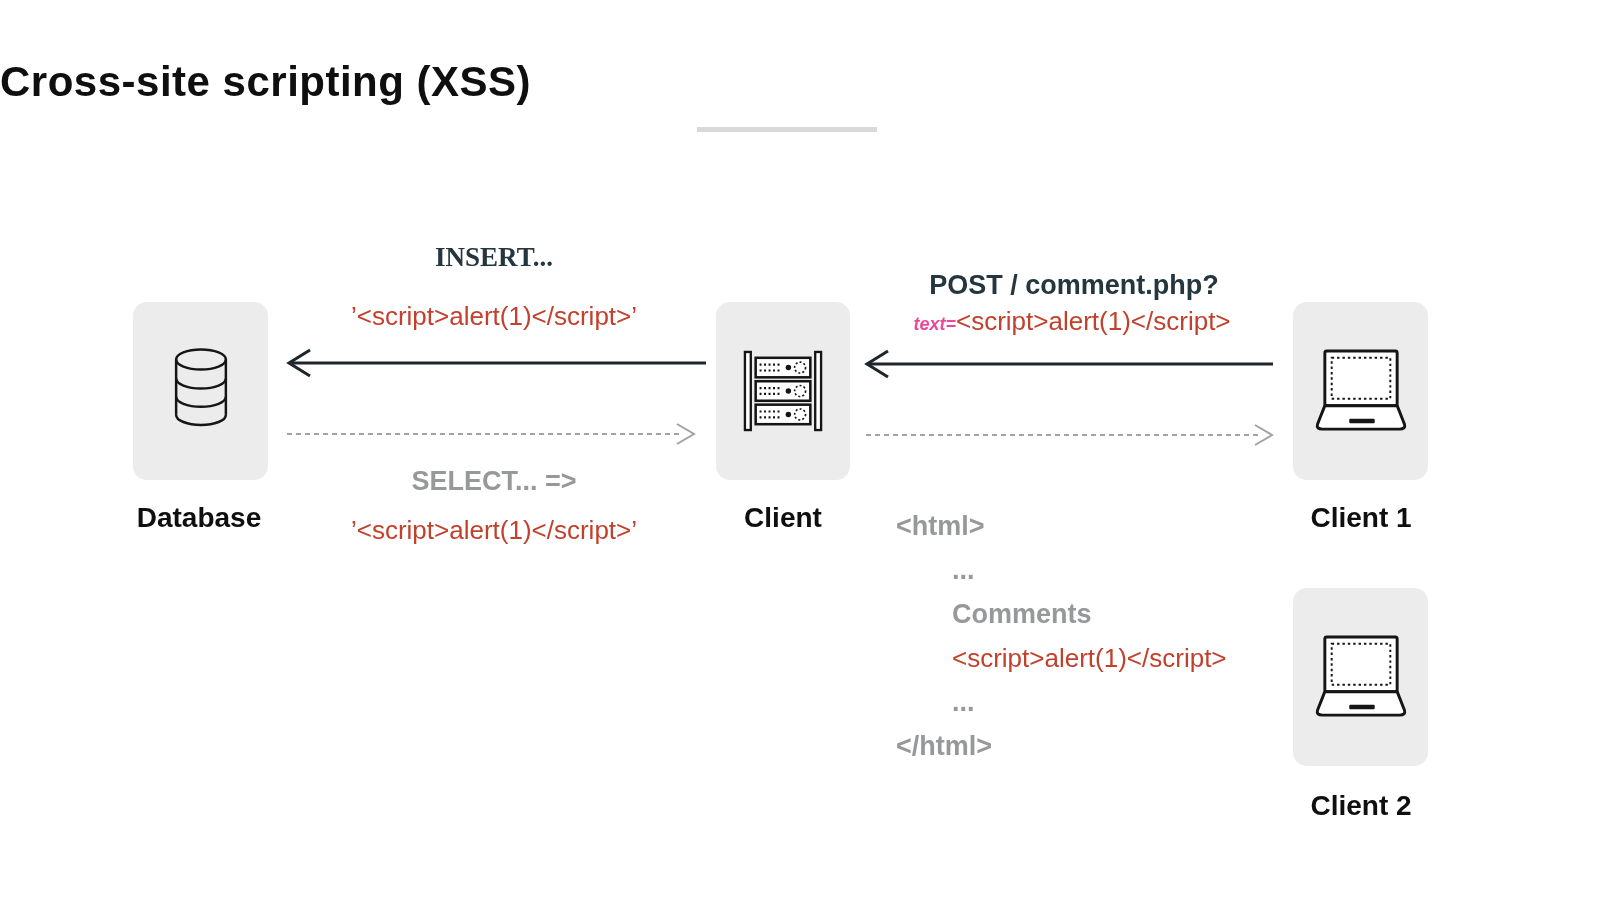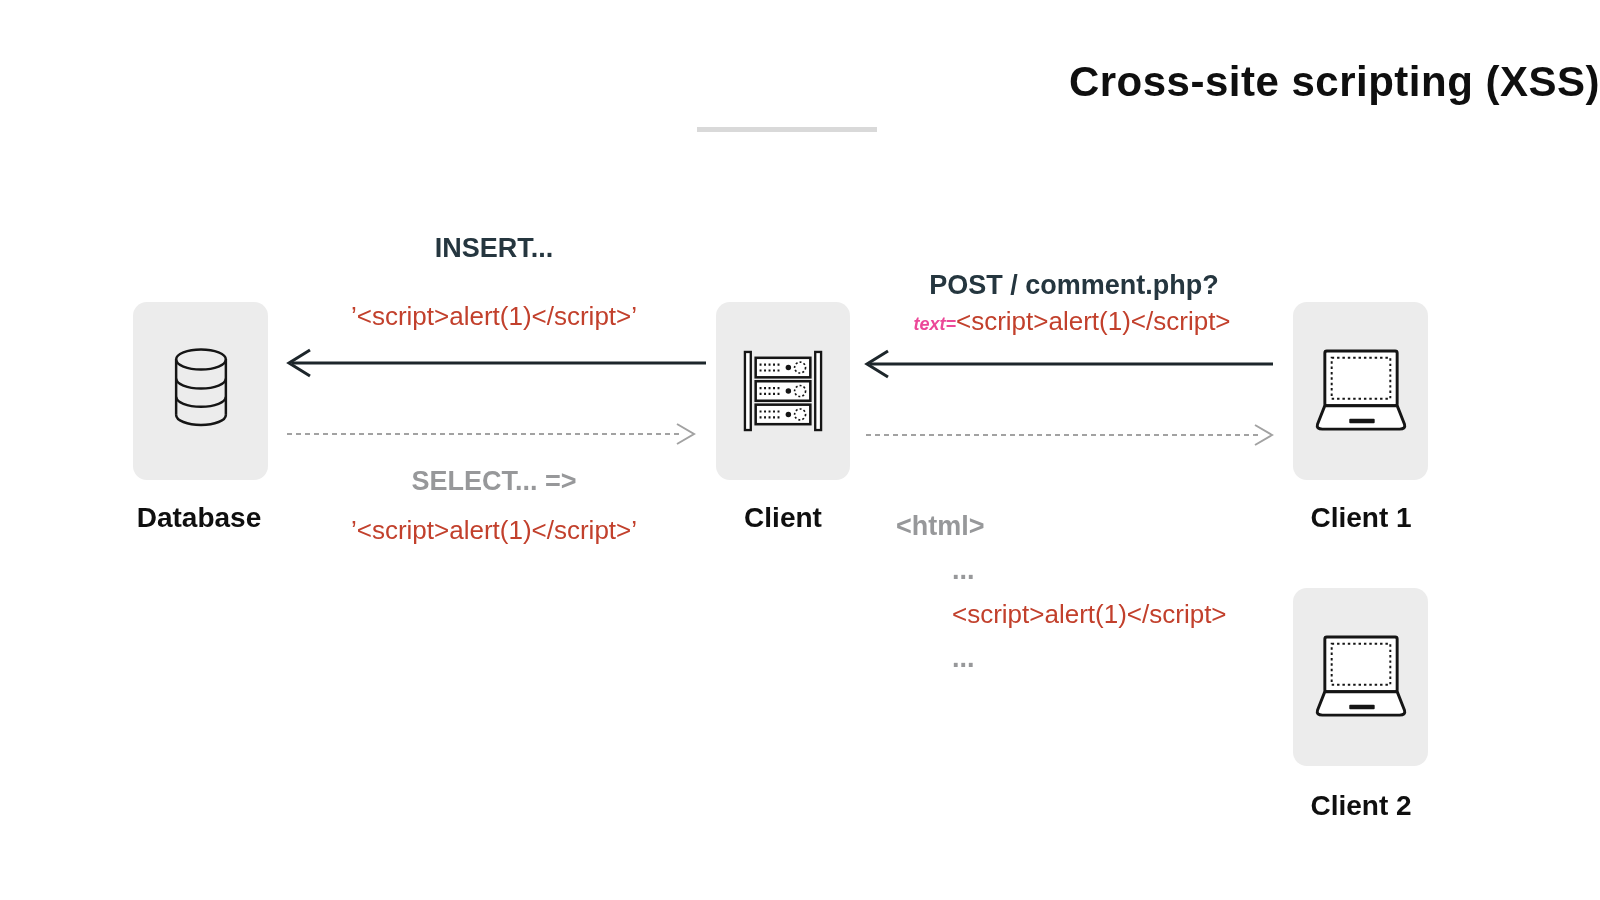--- a/index.html
+++ b/index.html
@@ -2,21 +2,21 @@
 <html><head>
 <meta charset="utf-8">
 <style>
   html,body{margin:0;padding:0;}
   body{
     width:1600px;height:900px;position:relative;background:#ffffff;
     font-family:"Liberation Sans","DejaVu Sans",sans-serif;overflow:hidden;
   }
   .abs{position:absolute;}
   .page-title{
-    left:0;top:58px;width:1600px;text-align:right;
+    left:0;top:58px;width:1600px;text-align:left;
     font-size:42px;font-weight:800;color:#0f0f0f;letter-spacing:0.5px;
   }
   .title-underline{
     left:697px;top:127px;width:180px;height:5px;background:#d9d9d9;
   }
   .entity-box{
     width:135px;height:178px;border-radius:14px;background:#ececec;
     display:flex;align-items:center;justify-content:center;
   }
   .entity-label{
@@ -124,27 +124,29 @@
 <div class="abs entity-box" style="left:1293px;top:588px;">
   <svg viewBox="0 0 104 88" width="102" height="86">
     <rect x="15" y="3" width="74" height="56" rx="2" fill="#ffffff" stroke="#151515" stroke-width="3"></rect>
     <rect x="22" y="10" width="60" height="42" fill="none" stroke="#151515" stroke-width="2" stroke-dasharray="2.5 3"></rect>
     <path d="M15 59 L7.5 78 Q6 83 12.5 83 L91.5 83 Q98 83 96.5 78 L89 59 Z" fill="#ffffff" stroke="#151515" stroke-width="3" stroke-linejoin="round"></path>
     <rect x="40" y="72.5" width="26" height="4.5" rx="1" fill="#151515"></rect>
   </svg>
 </div>
 <div class="abs entity-label" style="left:1241px;top:790px;">Client 2</div>
 
-<div class="abs flow-title" style="left:288px;top:233px;">INSERT...</div>
+<div class="abs flow-title" style="left:288px;top:242px;font-family:Liberation Serif, serif;">INSERT...</div>
 <div class="abs code" style="left:288px;top:301px;">’&lt;script&gt;alert(1)&lt;/script&gt;’</div>
 
 <div class="abs flow-title gray" style="left:288px;top:466px;">SELECT... =&gt;</div>
 <div class="abs code" style="left:288px;top:515px;">’&lt;script&gt;alert(1)&lt;/script&gt;’</div>
 
 <div class="abs flow-title" style="left:868px;top:242px;margin-top:28px;">POST / comment.php?</div>
 <div class="abs code" style="left:866px;top:306px;"><span class="payload-key">text=</span><span>&lt;script&gt;alert(1)&lt;/script&gt;</span></div>
 
 <div class="abs resp-block">
   <div class="resp-line">&lt;html&gt;</div>
   <div class="resp-line indent">...</div>
+  <div class="resp-line indent">Comments</div>
   <div class="resp-line indent code-red">&lt;script&gt;alert(1)&lt;/script&gt;</div>
   <div class="resp-line indent">...</div>
+  <div class="resp-line">&lt;/html&gt;</div>
 </div>
 
 </body></html>

